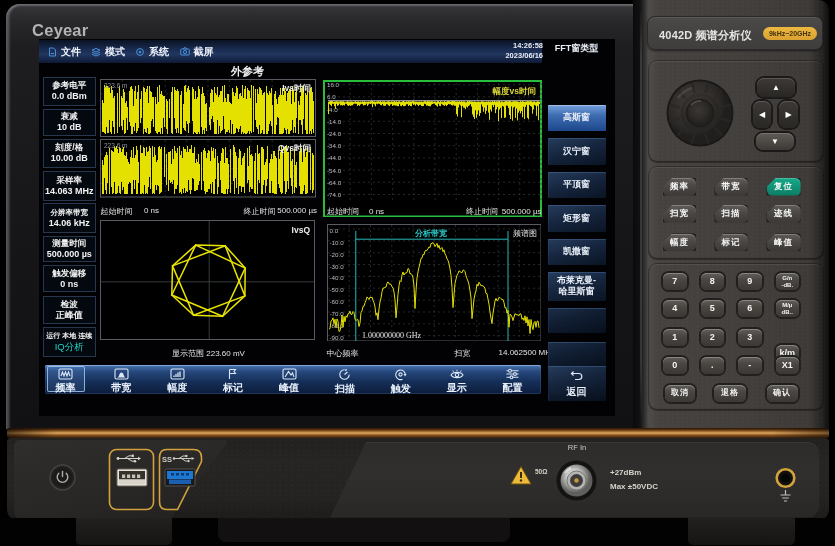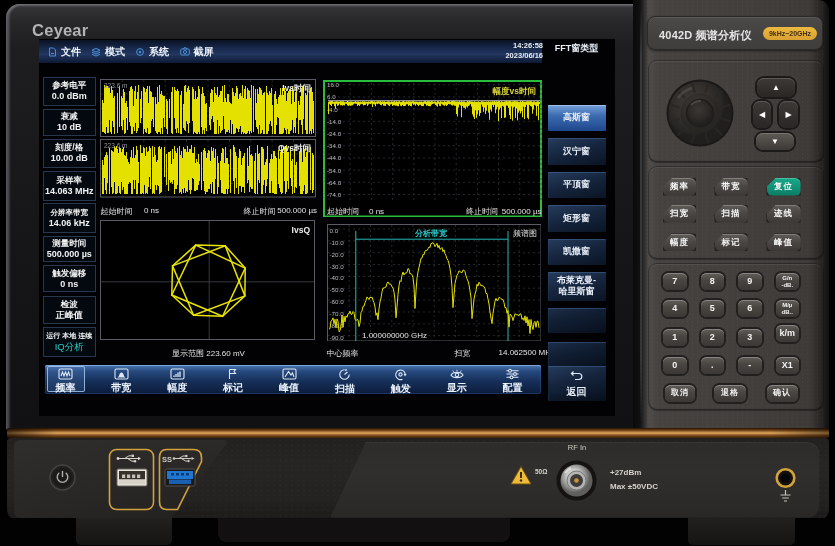--- a/index.html
+++ b/index.html
@@ -147,20 +147,21 @@
       <svg width="10" height="9" viewBox="0 0 10 9">
         <rect x="0.7" y="2" width="8.6" height="6" rx="1" fill="none" stroke="#4a90d9" stroke-width="1"></rect>
         <path d="M3 2 4 0.8h2L7 2" fill="none" stroke="#4a90d9" stroke-width="1"></path>
         <circle cx="5" cy="5" r="1.6" fill="none" stroke="#4a90d9" stroke-width="1"></circle>
       </svg>
       <span>截屏</span>
     </div>
 
   <div class="abs" id="time">14:26:58<br>2023/06/16</div>
   <div class="abs" id="ffthead">FFT窗类型</div>
+  <div class="abs" id="title">外参考</div>
   <div class="pbox" style="top:76.5px;height:29px;">
       <span class="l1" style="font-size:8.5px">参考电平</span>
       <span class="l2">0.0 dBm</span>
     </div>
 <div class="pbox" style="top:108.5px;height:27px;">
       <span class="l1" style="font-size:8.5px">衰减</span>
       <span class="l2">10 dB</span>
     </div>
 <div class="pbox" style="top:138.5px;height:29px;">
       <span class="l1" style="font-size:8.5px">刻度/格</span>
@@ -313,21 +314,21 @@
       <text x="104" y="12" font-size="8" font-weight="bold" fill="#2cc8c8" text-anchor="middle" font-family="Liberation Sans">分析带宽</text>
       <text x="210" y="12" font-size="8" fill="#e0e0e0" text-anchor="end" font-family="Liberation Sans">频谱图</text>
     </svg>
 
   <div class="trow" style="left:100.5px;top:205.5px;">起始时间</div>
     <div class="trow" style="left:143.9px;top:205.5px;">0 ns</div>
     <div class="trow" style="left:243.6px;top:205.5px;">终止时间</div>
     <div class="trow" style="left:272px;top:205.5px;width:45px;text-align:right;white-space:nowrap;">500.000 µs</div>
     <div class="trow" style="left:140px;top:347.5px;width:137px;text-align:center;">显示范围 223.60 mV</div>
     <div class="trow" style="left:326.5px;top:347.5px;">中心频率</div>
-    <div class="trow" style="left:362px;top:331px;">1.000000000 GHz</div>
+    <div class="trow" style="left:362px;top:331px;font-family:Liberation Serif, serif;">1.000000000 GHz</div>
     <div class="trow" style="left:454.2px;top:347.5px;">扫宽</div>
     <div class="trow" style="left:486px;top:347.5px;width:69px;text-align:right;">14.062500 MHz</div>
   <div class="fbtn sel" style="top:60.5px;height:26.5px;">
       <span>高斯窗</span>
     </div>
 <div class="fbtn " style="top:94px;height:26.5px;">
       <span>汉宁窗</span>
     </div>
 <div class="fbtn " style="top:127.5px;height:26.5px;">
       <span>平顶窗</span>
@@ -497,21 +498,21 @@
     </div>
 <div class="kbtn" style="left:663px;top:300px;width:23.5px;height:16.5px;font-size:9px;line-height:16.5px;">4</div>
 <div class="kbtn" style="left:700.5px;top:300px;width:23.5px;height:16.5px;font-size:9px;line-height:16.5px;">5</div>
 <div class="kbtn" style="left:738px;top:300px;width:23.5px;height:16.5px;font-size:9px;line-height:16.5px;">6</div>
 <div class="kbtn" style="left:775.5px;top:300px;width:23.5px;height:16.5px;">
       <span style="display:block;font-size:6px;line-height:7px;margin-top:1.5px;">M/µ<br>dB..</span>
     </div>
 <div class="kbtn" style="left:663px;top:329px;width:23.5px;height:16.5px;font-size:9px;line-height:16.5px;">1</div>
 <div class="kbtn" style="left:700.5px;top:329px;width:23.5px;height:16.5px;font-size:9px;line-height:16.5px;">2</div>
 <div class="kbtn" style="left:738px;top:329px;width:23.5px;height:16.5px;font-size:9px;line-height:16.5px;">3</div>
-<div class="kbtn" style="left:775.5px;top:325px;width:23.5px;height:16.5px;font-size:9px;line-height:16.5px;">k/m</div>
+<div class="kbtn" style="left:775.5px;top:345px;width:23.5px;height:16.5px;font-size:9px;line-height:16.5px;">k/m</div>
 <div class="kbtn" style="left:663px;top:357px;width:23.5px;height:16.5px;font-size:9px;line-height:16.5px;">0</div>
 <div class="kbtn" style="left:700.5px;top:357px;width:23.5px;height:16.5px;font-size:9px;line-height:16.5px;">.</div>
 <div class="kbtn" style="left:738px;top:357px;width:23.5px;height:16.5px;font-size:9px;line-height:16.5px;">-</div>
 <div class="kbtn" style="left:775.5px;top:357px;width:23.5px;height:16.5px;font-size:9px;line-height:16.5px;">X1</div>
 <div class="kbtn" style="left:665px;top:385px;width:30px;height:16.5px;font-size:8px;line-height:16.5px;letter-spacing:1px;">取消</div>
 <div class="kbtn" style="left:714px;top:385px;width:32px;height:16.5px;font-size:8px;line-height:16.5px;letter-spacing:1px;">退格</div>
 <div class="kbtn" style="left:766.5px;top:385px;width:31px;height:16.5px;font-size:8px;line-height:16.5px;letter-spacing:1px;">确认</div>
 
   <div class="abs" id="stripe"></div>
   <div class="abs" id="lowpanel"></div>

